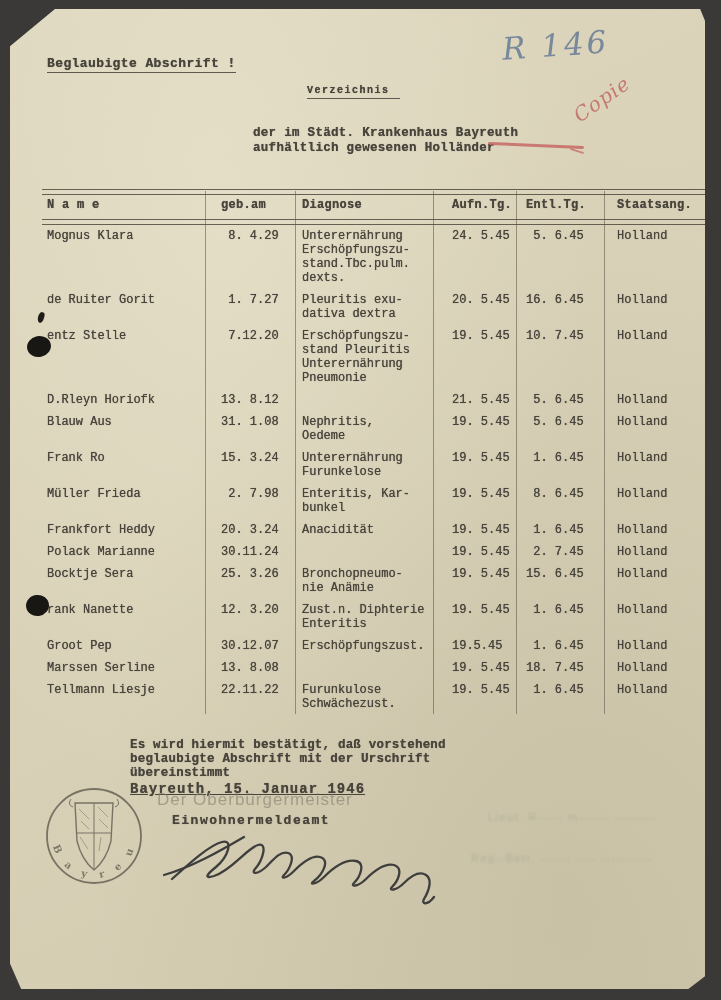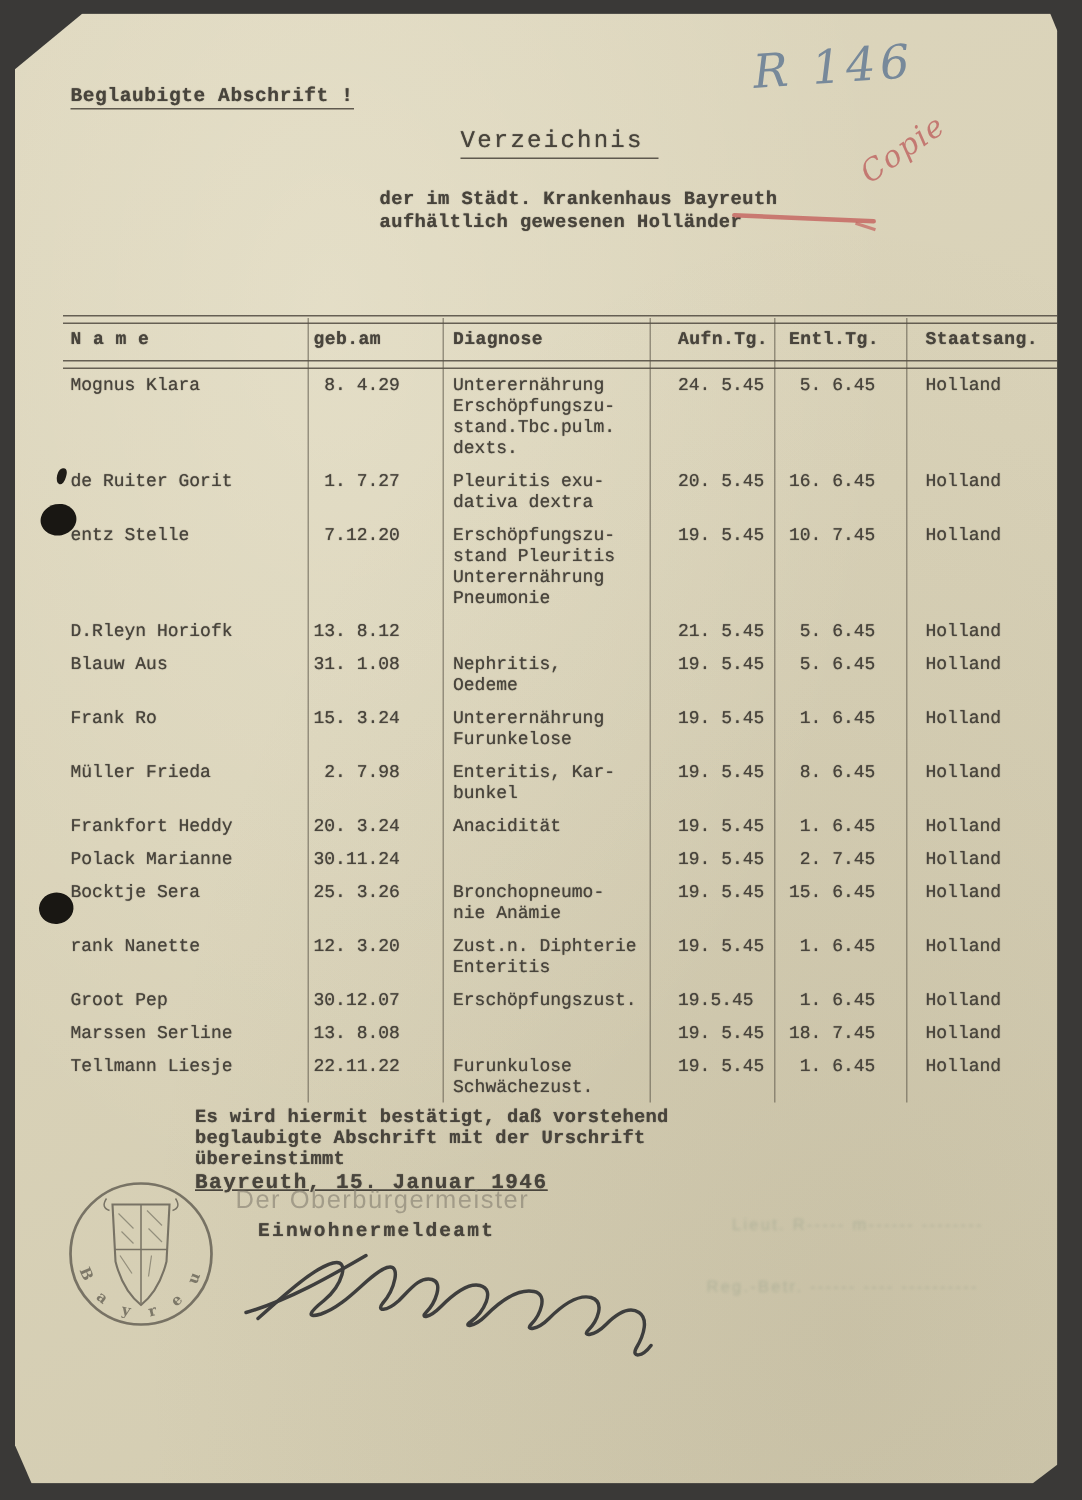--- a/index.html
+++ b/index.html
@@ -14,47 +14,47 @@
       radial-gradient(ellipse at 30% 20%, rgba(255,252,236,.25), rgba(0,0,0,0) 55%),
       radial-gradient(ellipse at 80% 90%, rgba(120,108,80,.12), rgba(0,0,0,0) 60%),
       linear-gradient(155deg,#ddd6bd 0%,#d9d2b8 45%,#d2cbb0 100%);
     clip-path:polygon(45px 0, 99.3% 0, 100% 1.2%, 100% 98.7%, 97.6% 100%, 1.6% 100%, 0 97.4%, 0 3.8%);
   }
   .type{color:#48443c;text-shadow:0 0 .7px rgba(64,59,51,.85);}
   .abs{position:absolute;}
 
   .heading{left:37px;top:47px;font-size:13px;font-weight:bold;letter-spacing:.4px;
     border-bottom:1.5px solid rgba(72,66,57,.85);padding-bottom:1px;}
-  .title{left:297px;top:76px;font-size:16px;font-weight:normal;letter-spacing:1.5px;
+  .title{left:297px;top:76px;font-size:10px;font-weight:bold;letter-spacing:1.5px;
     border-bottom:1.5px solid rgba(72,66,57,.85);padding:0 10px 2px 0;}
   .subtitle{left:243px;top:117px;font-size:12.5px;line-height:14.5px;font-weight:bold;letter-spacing:.3px;white-space:pre-line;}
 
   .r146{left:492px;top:18px;font-family:"DejaVu Serif",serif;font-style:italic;
     font-size:31px;letter-spacing:3px;color:#6d8197;transform:rotate(-4deg);opacity:.9;}
   .copie{left:560px;top:78px;font-family:"DejaVu Serif",serif;font-style:italic;
     font-size:20px;letter-spacing:1px;color:#c06a66;transform:rotate(-35deg);opacity:.85;}
   .red-underline{left:478px;top:135px;width:96px;height:3px;background:#c4625e;
     transform:rotate(2.5deg);opacity:.8;border-radius:2px;}
   .red-underline2{left:560px;top:141px;width:14px;height:2px;background:#c4625e;
     transform:rotate(18deg);opacity:.7;}
 
   
-  .table{left:32px;top:180px;width:663px;height:535px;font-size:12px;margin-top:21px;}
+  .table{left:32px;top:180px;width:663px;height:535px;font-size:12px;}
   .dline{position:absolute;left:0;width:663px;height:4px;
     border-top:1.3px solid rgba(70,64,55,.8);border-bottom:1.3px solid rgba(70,64,55,.8);}
   .dline.top{top:0;}
   .dline.mid{top:30px;}
   .vline{position:absolute;top:2px;width:1.3px;height:523px;background:rgba(88,82,70,.55);}
   .hdr{position:absolute;top:9px;left:0;width:663px;display:grid;
     grid-template-columns:163px 90px 138px 83px 88px 101px;font-weight:bold;letter-spacing:.3px;}
   .rows{position:absolute;top:40px;left:0;width:663px;}
   .row{display:grid;grid-template-columns:163px 90px 138px 83px 88px 101px;
     margin-bottom:8px;line-height:14px;}
   .c-name{padding-left:5px;position:relative;}
-  .c-geb{padding-left:4px;white-space:pre;}
+  .c-geb{padding-left:16px;white-space:pre;}
   .c-diag{padding-left:7px;white-space:pre-line;}
   .c-aufn{padding-left:19px;white-space:pre;}
   .c-entl{padding-left:10px;white-space:pre;}
   .c-staat{padding-left:13px;}
 
   .blob{position:absolute;background:#191713;border-radius:50%;}
   .blob-1{left:17px;top:327px;width:24px;height:21px;transform:rotate(-12deg);}
   .blob-2{left:16px;top:586px;width:23px;height:21px;transform:rotate(-8deg);}
   .tickmark{left:28px;top:303px;width:6px;height:11px;background:#201d18;
     border-radius:60% 40% 60% 60%;transform:rotate(14deg);}

